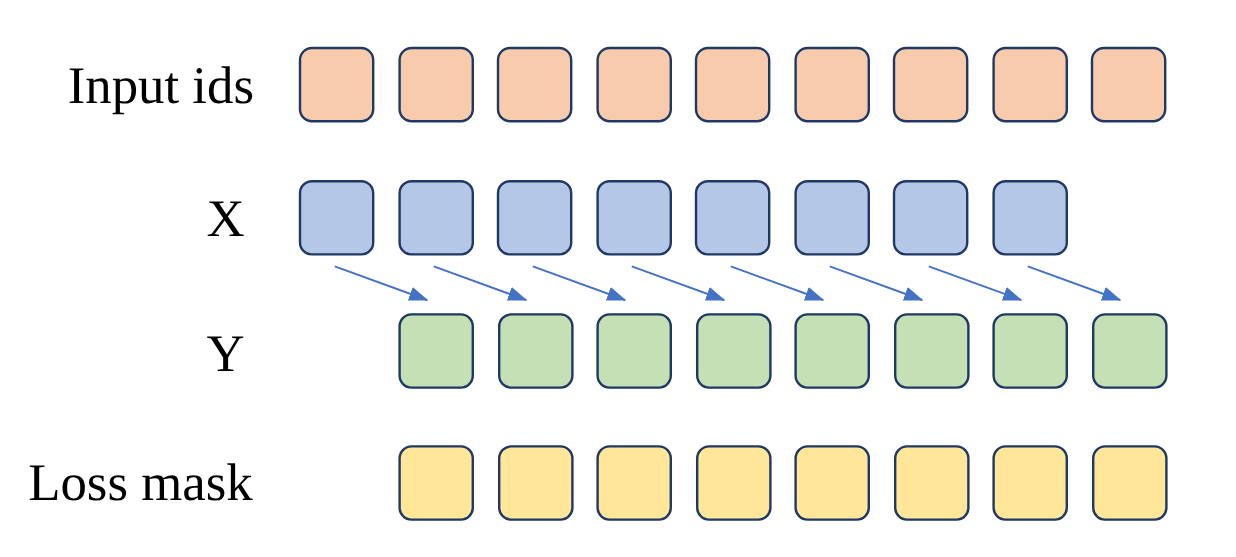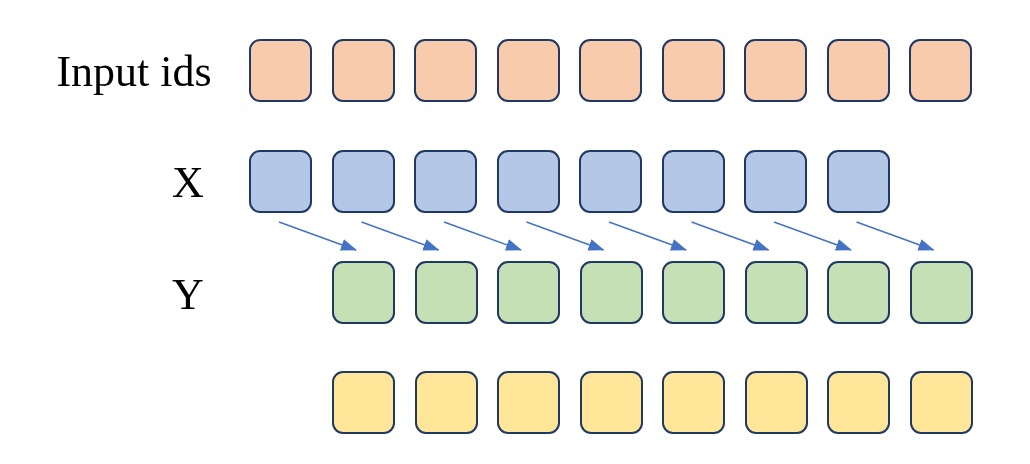--- a/index.html
+++ b/index.html
@@ -42,20 +42,21 @@
   }
 </style>
 </head>
 <body>
 
 <div class="canvas">
 
   <div class="row-label" style="left: 134px; top: 72px; color: rgb(0, 0, 0);">Input ids</div>
   <div class="row-label" style="left: 188px; top: 183px; color: rgb(0, 0, 0);">X</div>
   <div class="row-label" style="left: 188px; top: 295px; color: rgb(0, 0, 0);">Y</div>
+  <div class="row-label" style="left: 117px; top: 403px; color: rgb(0, 0, 0);">Loss mask</div>
 
   <div>
       <div class="square" style="left: 249px; top: 39px; background: rgb(248, 203, 173); border-color: rgb(31, 56, 100);"></div>
       <div class="square" style="left: 331.5px; top: 39px; background: rgb(248, 203, 173); border-color: rgb(31, 56, 100);"></div>
       <div class="square" style="left: 414px; top: 39px; background: rgb(248, 203, 173); border-color: rgb(31, 56, 100);"></div>
       <div class="square" style="left: 496.5px; top: 39px; background: rgb(248, 203, 173); border-color: rgb(31, 56, 100);"></div>
       <div class="square" style="left: 579px; top: 39px; background: rgb(248, 203, 173); border-color: rgb(31, 56, 100);"></div>
       <div class="square" style="left: 661.5px; top: 39px; background: rgb(248, 203, 173); border-color: rgb(31, 56, 100);"></div>
       <div class="square" style="left: 744px; top: 39px; background: rgb(248, 203, 173); border-color: rgb(31, 56, 100);"></div>
       <div class="square" style="left: 826.5px; top: 39px; background: rgb(248, 203, 173); border-color: rgb(31, 56, 100);"></div>

